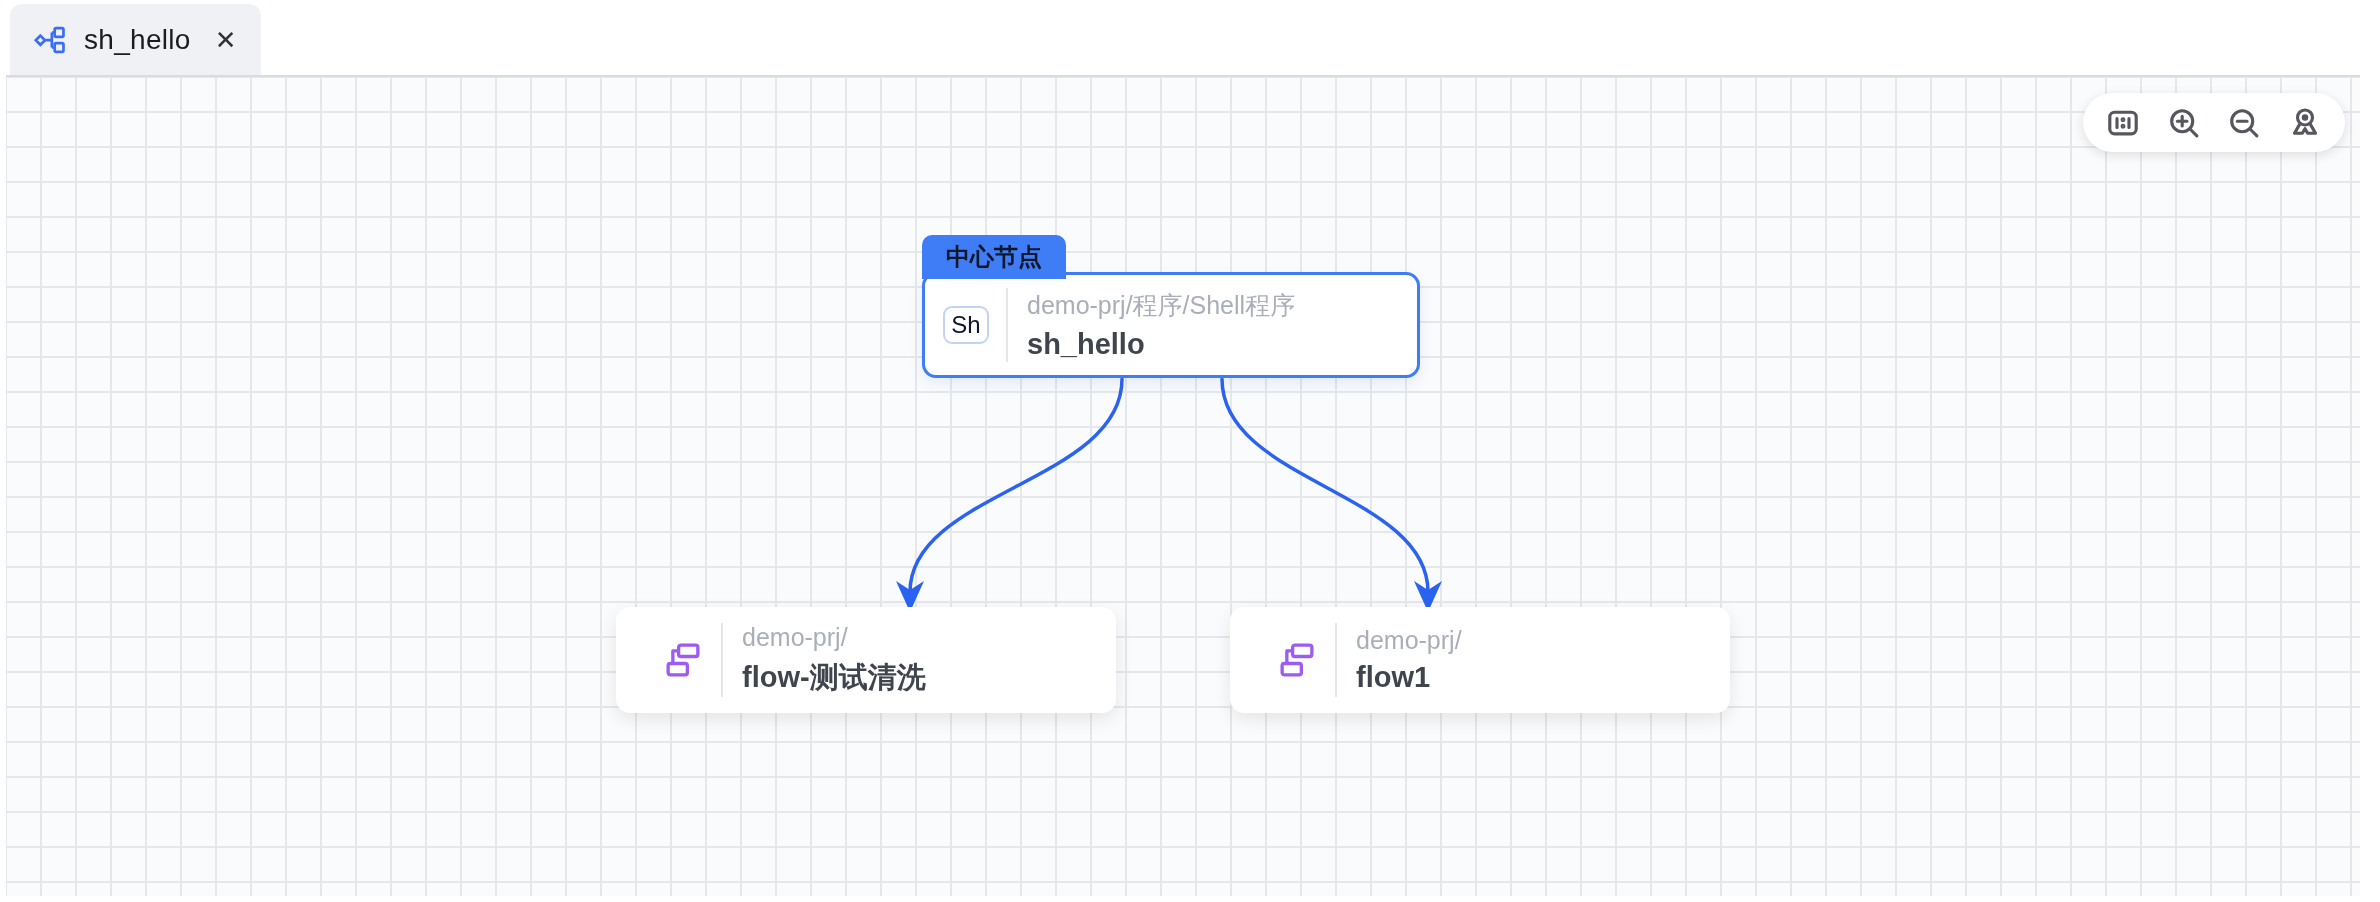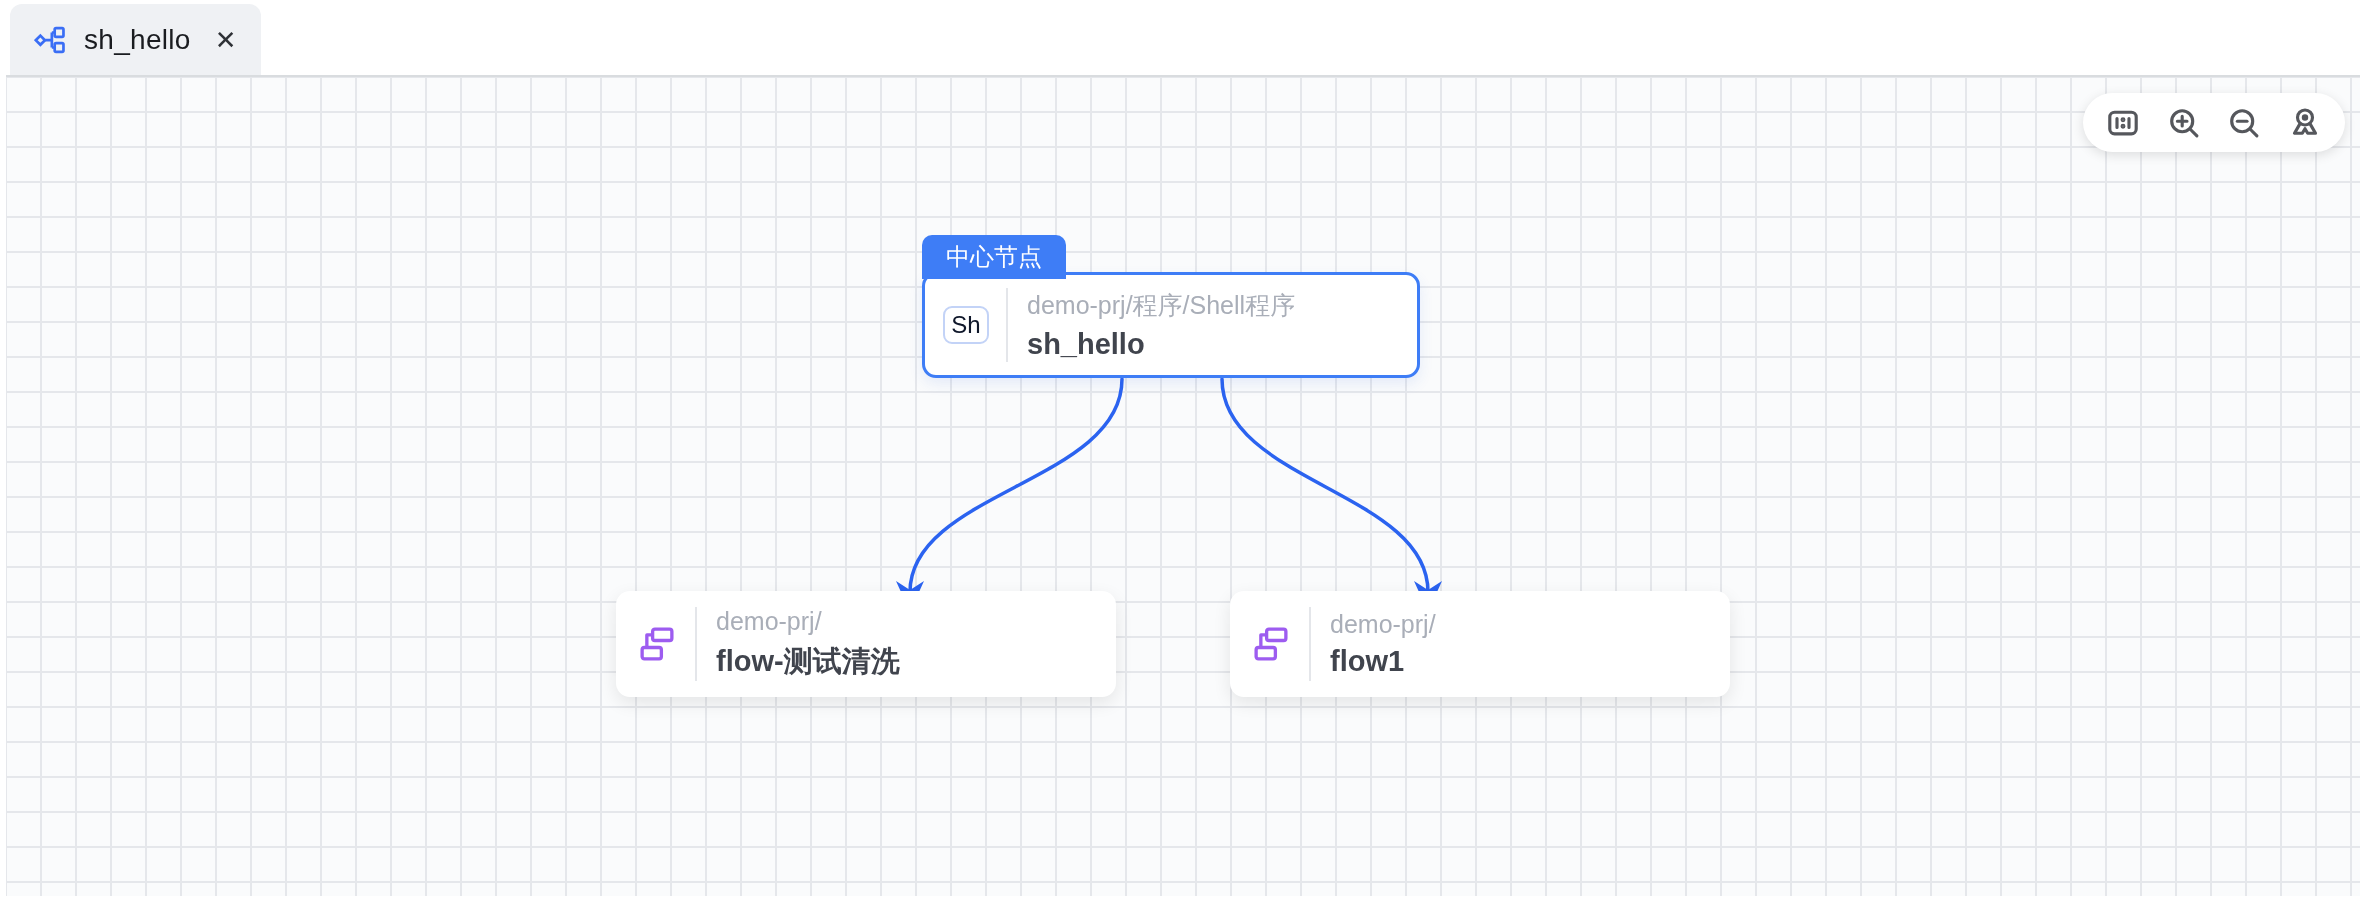--- a/index.html
+++ b/index.html
@@ -31,27 +31,27 @@
              display:flex; align-items:center; justify-content:space-between; padding:0 20px; }
   .tbtn { width:40px; height:40px; display:flex; align-items:center; justify-content:center;
           cursor:pointer; color:#55575c; }
 
   
   .node { position:absolute; background:#ffffff; border-radius:14px; height:106px;
           display:flex; align-items:center; cursor:pointer; }
   .node-center { left:922px; top:272px; width:498px;
                  border:3px solid #3e7df6;
                  box-shadow:0 6px 14px rgba(50,100,220,.10); }
-  .node-child  { width:500px; top:591px; box-shadow:0 6px 18px rgba(0,0,0,.09); }
+  .node-child  { width:500px; top:607px; box-shadow:0 6px 18px rgba(0,0,0,.09);padding-left:26px; }
   .node-child1 { left:616px; }
   .node-child2 { left:1230px; }
 
   .node-badge { position:absolute; left:-3px; top:-40px; height:44px; padding:0 24px;
-                background:#3e7df6; color:#ffffff; font-size:24px;
-                display:flex; align-items:center; border-radius:10px 10px 0 0; }
+                background:#3e7df6; color:#0f172a; font-size:24px;
+                display:flex; align-items:center; border-radius:10px 10px 0 0;font-weight:bold; }
 
   .sh-chip { margin-left:18px; width:46px; height:38px; flex:0 0 auto;
              border:2px solid #c3d3f7; border-radius:9px; color:#0f172a;
              font-size:24px; display:flex; align-items:center; justify-content:center; }
   .flow-ic { margin-left:20px; width:42px; height:42px; flex:0 0 auto;
              display:flex; align-items:center; justify-content:center; color:#9d5cf0; }
   .vdiv { width:2px; height:74px; background:#e4e6ea; margin-left:17px; flex:0 0 auto; }
   .ntexts { margin-left:19px; display:flex; flex-direction:column; gap:6px; min-width:0; }
   .npath  { font-size:25px; color:#a9aeb8; white-space:nowrap; }
   .ntitle { font-size:29px; font-weight:bold; color:#40444d; white-space:nowrap; }

